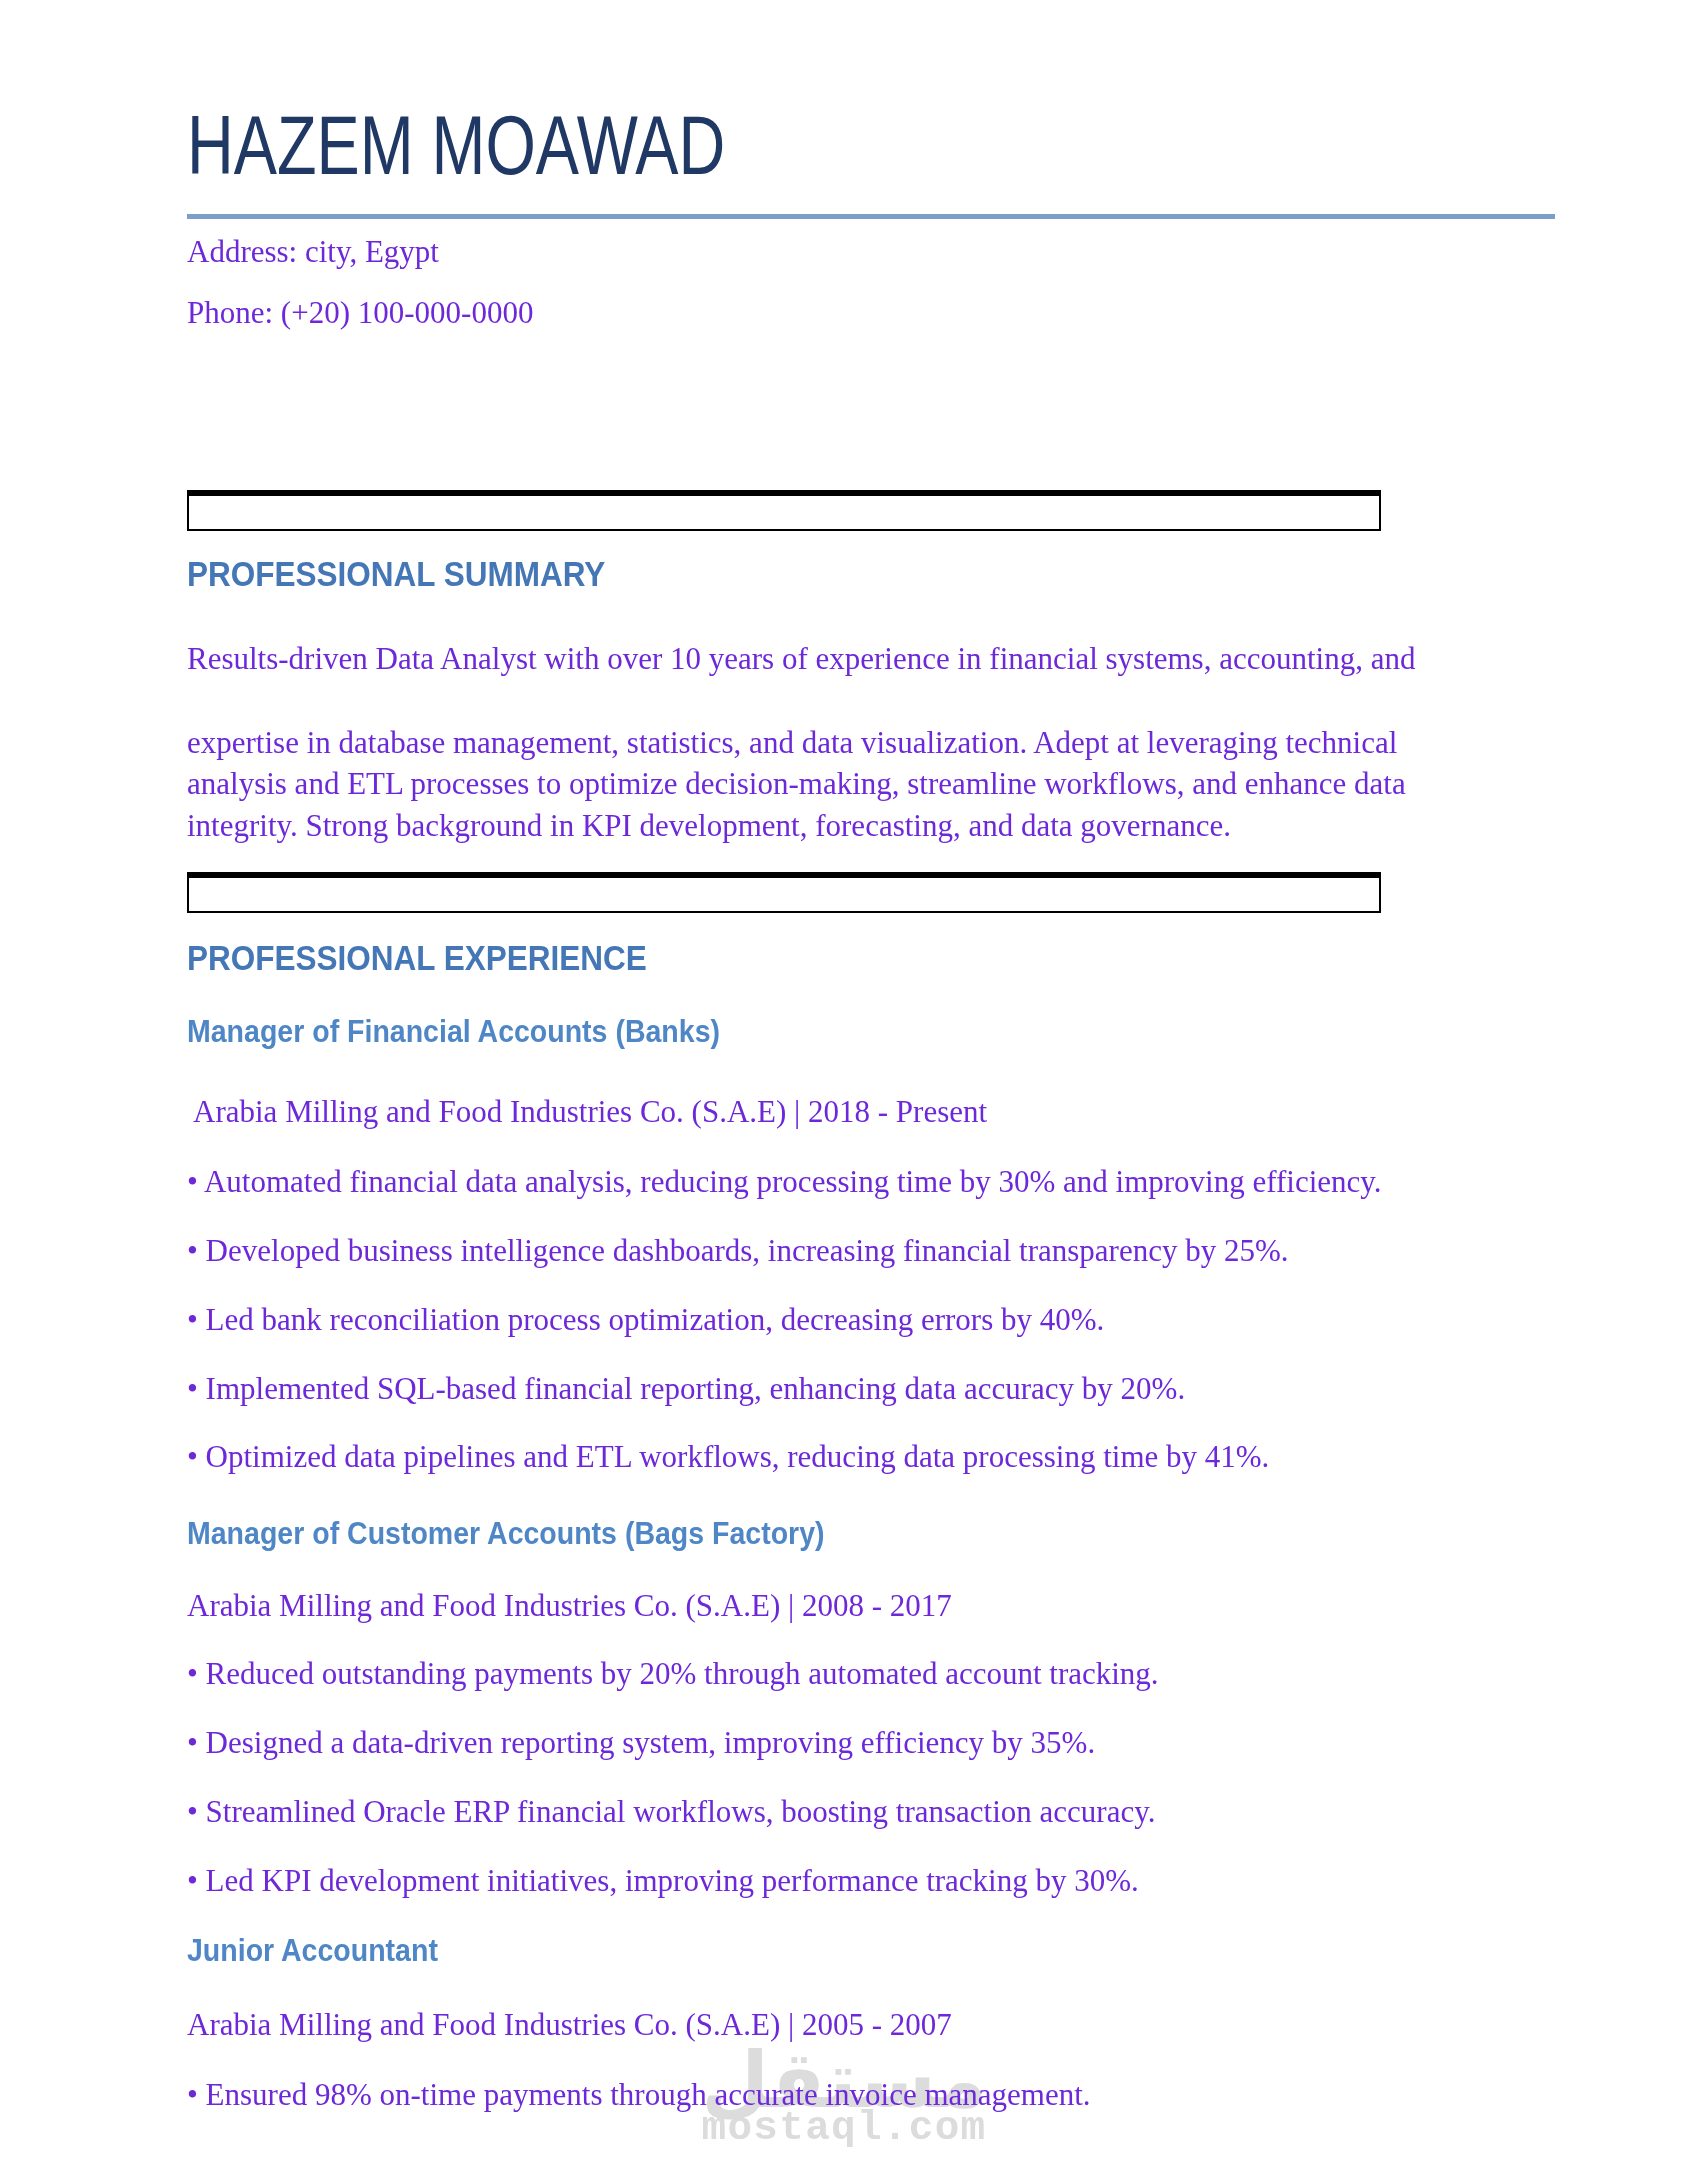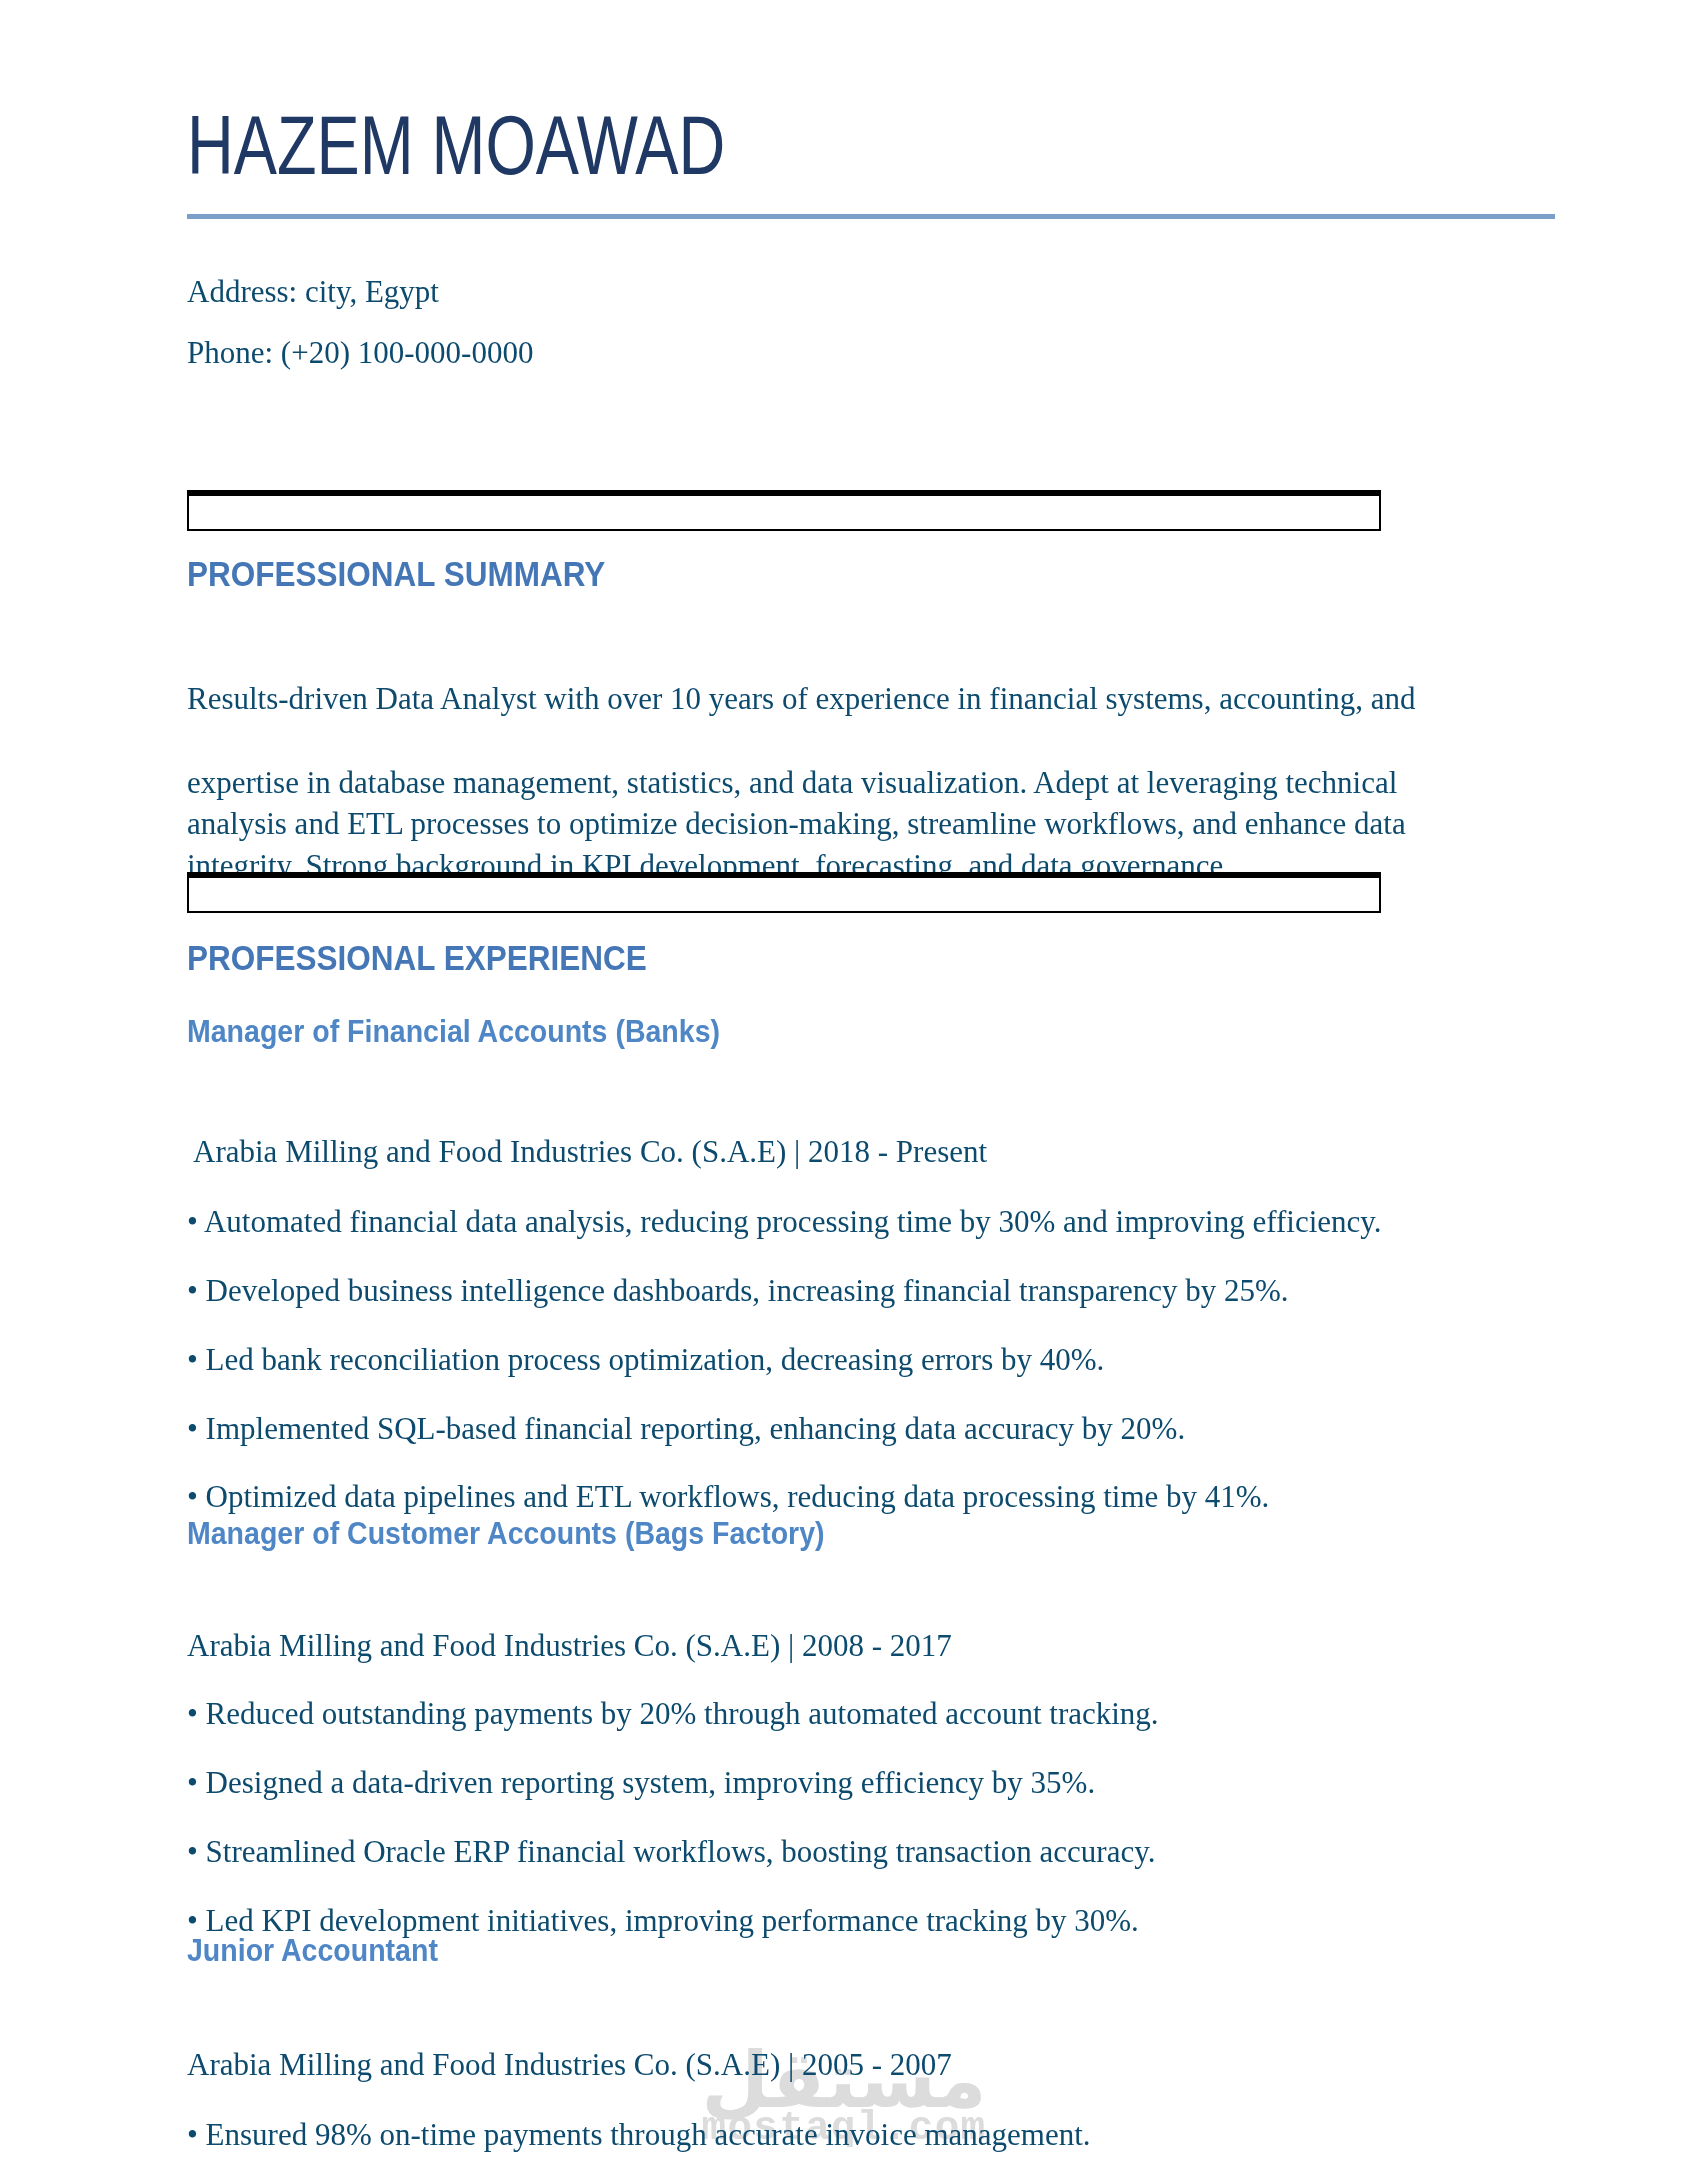--- a/index.html
+++ b/index.html
@@ -26,24 +26,23 @@
   .title-rule {
     left: 187px; top: 214px;
     width: 1368px; height: 5.3px;
     background: #7C9FC9;
     z-index: 1;
   }
   
   .serif-line {
     left: 187px;
     font-size: 31px; line-height: 1.2;
-    color: #0c4a6e;
+    color: #6d28d9;
     white-space: pre;
     z-index: 1;
-    margin-top: 40px;
   }
   .bullet::before { content: "• "; }
   
   .sep-box {
     left: 187px;
     width: 1190px; height: 33px;
     background: #ffffff;
     border: 2px solid #000000;
     border-top: 6.6px solid #000000;
     z-index: 1;

